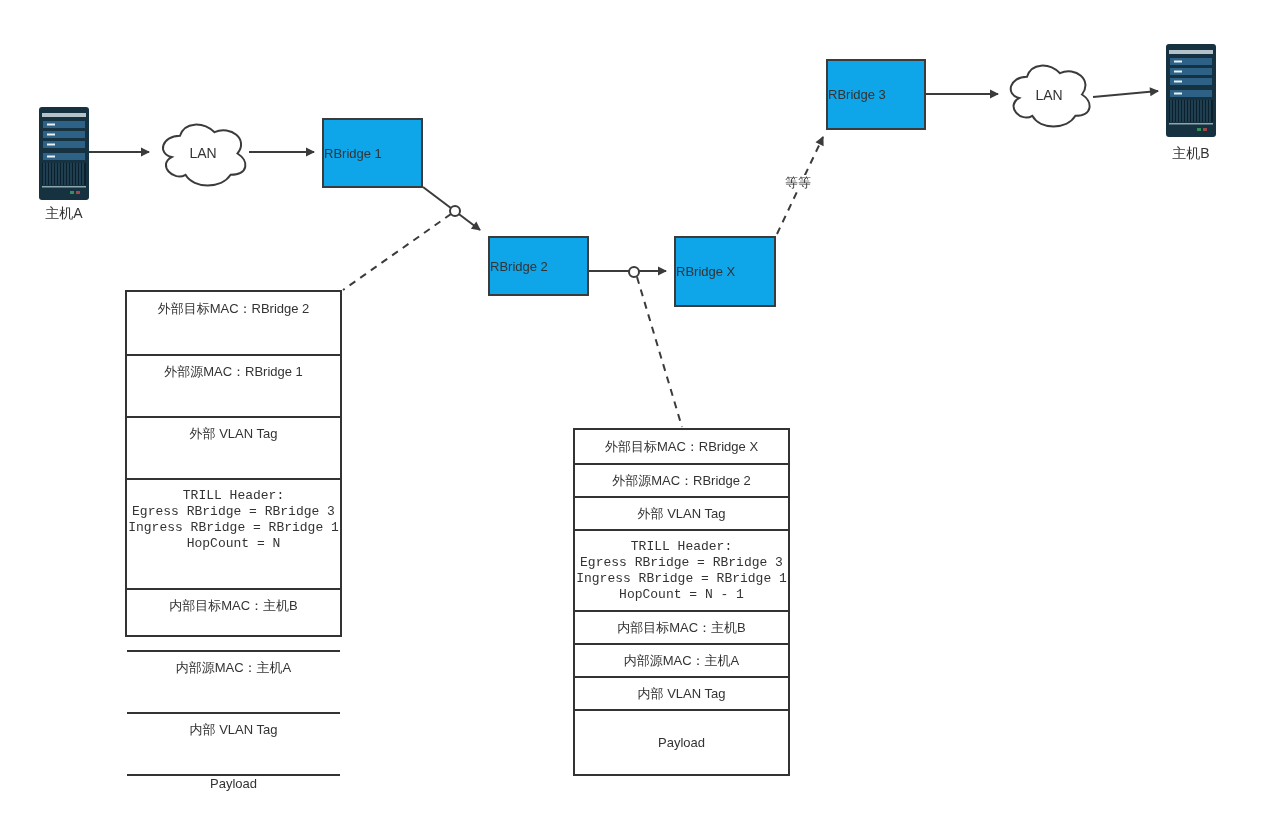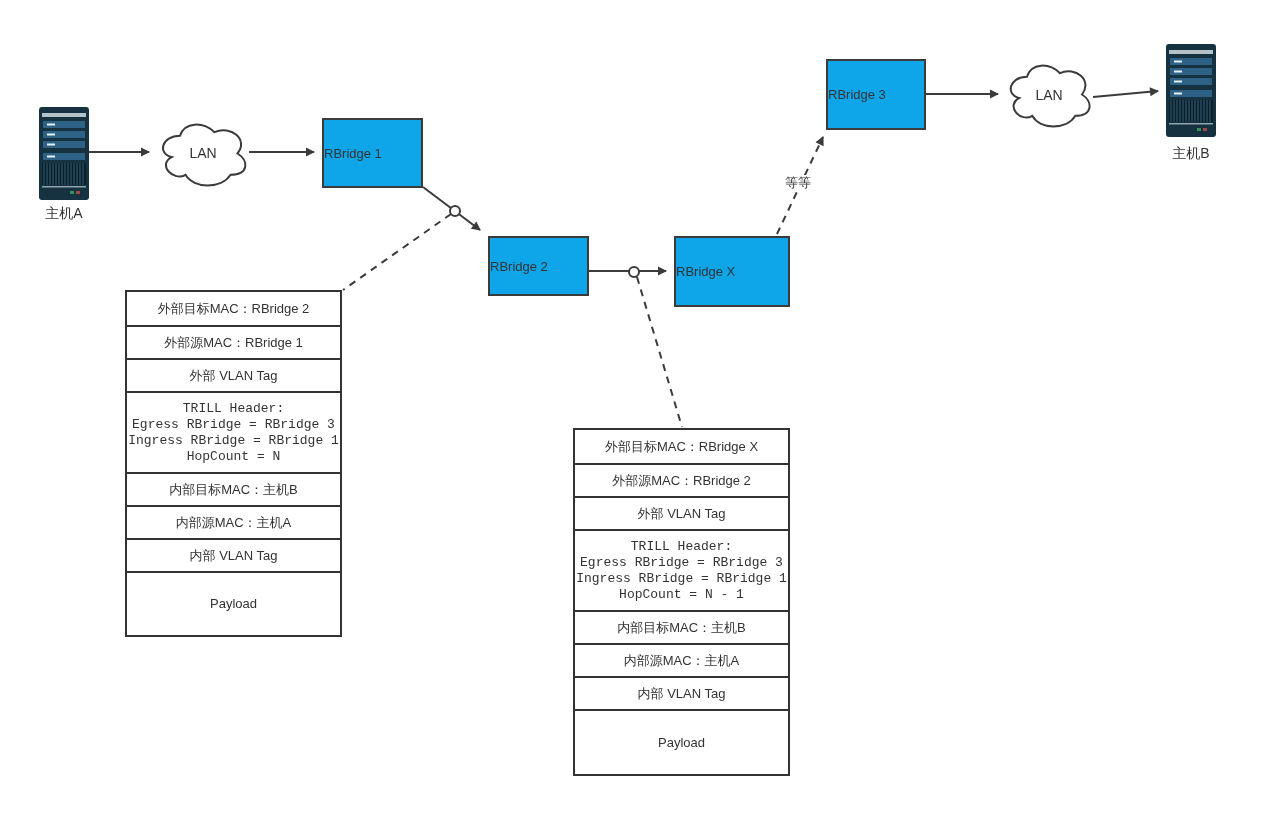--- a/index.html
+++ b/index.html
@@ -82,34 +82,34 @@
     <use href="#server-ic" x="39" y="107"></use>
     <use href="#server-ic" x="1166" y="44"></use>
   </svg>
 
   <div class="node-box" style="left:322px;top:118px;width:101px;height:70px;">
     <span>RBridge 1</span>
   </div>
   <div class="node-box" style="left:488px;top:236px;width:101px;height:60px;">
     <span>RBridge 2</span>
   </div>
-  <div class="node-box" style="left:674px;top:236px;width:116px;height:71px;">
+  <div class="node-box" style="left:674px;top:236px;width:102px;height:71px;">
     <span>RBridge X</span>
   </div>
   <div class="node-box" style="left:826px;top:59px;width:100px;height:71px;">
     <span>RBridge 3</span>
   </div>
 
   <div class="float-label" style="left:173px;top:145px;width:60px;">LAN</div>
   <div class="float-label" style="left:1019px;top:87px;width:60px;">LAN</div>
   <div class="float-label" style="left:24px;top:205px;width:80px;">主机A</div>
   <div class="float-label" style="left:1151px;top:145px;width:80px;">主机B</div>
   <div class="edge-label" style="left:776px;top:175px;width:42px;">等等</div>
 
-  <div class="frame-table" style="left:125px;top:290px;width:217px;height:347px;">
+  <div class="frame-table" style="left:125px;top:290px;width:217px;height:347px;gap:29px;">
     <div class="frame-row row-h">外部目标MAC：RBridge 2</div>
     <div class="frame-row row-h">外部源MAC：RBridge 1</div>
     <div class="frame-row row-h">外部 VLAN Tag</div>
     <div class="frame-row row-trill">TRILL Header:
 Egress RBridge = RBridge 3
 Ingress RBridge = RBridge 1
 HopCount = N</div>
     <div class="frame-row row-h">内部目标MAC：主机B</div>
     <div class="frame-row row-h">内部源MAC：主机A</div>
     <div class="frame-row row-h">内部 VLAN Tag</div>

